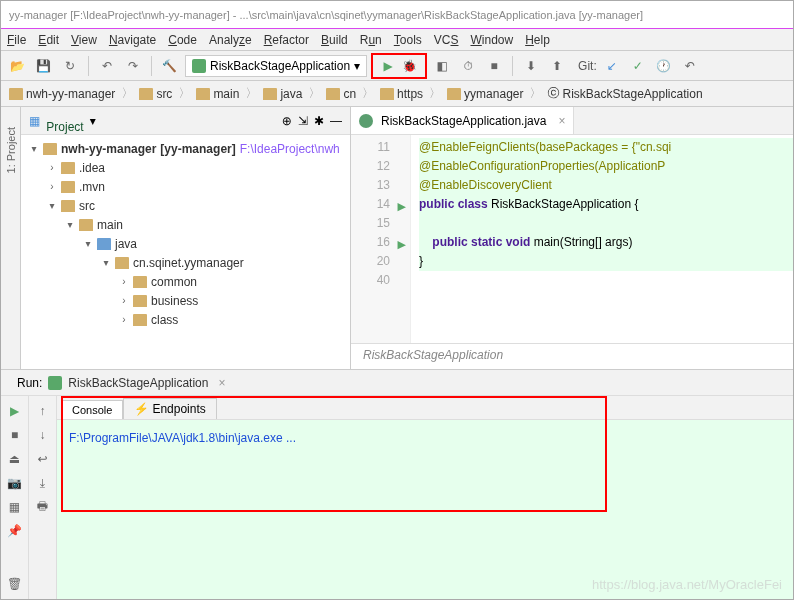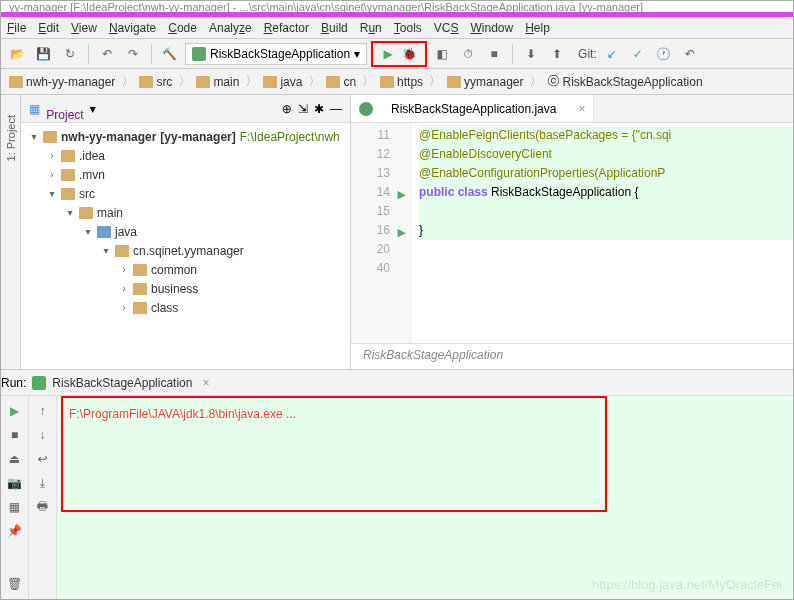--- a/index.html
+++ b/index.html
@@ -1,73 +1,73 @@
 <!DOCTYPE html>
 <html><head>
 <meta charset="utf-8">
 <style>
 *{box-sizing:border-box;margin:0;padding:0;font-family:"Segoe UI",Arial,sans-serif;font-size:12px;}
 body{width:794px;height:600px;background:#f0f0f0;overflow:hidden;position:relative;}
 .window{display:flex;flex-direction:column;height:100%;border:1px solid #aaa;}
-.title-bar{height:16px;background:#fff;border-bottom:5px solid #d946ef;display:flex;align-items:center;padding:0 8px;color:#888;font-size:11px;}
+.title-bar{height:28px;background:#fff;border-bottom:1px solid #d946ef;display:flex;align-items:center;padding:0 8px;color:#888;font-size:11px;}
 .menu-bar{height:22px;background:#f2f2f2;border-bottom:1px solid #ccc;display:flex;align-items:center;padding:0 6px;}
 .menu-bar span{margin-right:12px;color:#333;}
 .menu-bar span u{text-decoration:underline;}
 .toolbar{height:30px;background:#f2f2f2;border-bottom:1px solid #ccc;display:flex;align-items:center;padding:0 6px;gap:4px;}
 .tb-btn{width:22px;height:22px;display:flex;align-items:center;justify-content:center;color:#666;}
 .tb-btn.green{color:#59a869;}
 .tb-sep{width:1px;height:20px;background:#ccc;margin:0 3px;}
 .run-config{display:flex;align-items:center;height:22px;border:1px solid #ccc;background:#fff;padding:0 6px;gap:4px;}
 .run-config .ico{width:14px;height:14px;background:#59a869;border-radius:2px;}
 .red-box1{border:2px solid red;display:flex;align-items:center;padding:0 4px;height:26px;}
 .breadcrumb{height:26px;background:#f2f2f2;border-bottom:1px solid #ccc;display:flex;align-items:center;padding:0 8px;gap:4px;}
 .bc-item{display:flex;align-items:center;gap:3px;color:#333;}
 .bc-sep{color:#999;margin:0 2px;}
 .folder-ico{width:14px;height:12px;background:#d4b06a;border-radius:1px 1px 0 0;}
 .main{flex:1;display:flex;overflow:hidden;}
 .left-tab{width:20px;background:#f2f2f2;border-right:1px solid #ccc;display:flex;flex-direction:column;align-items:center;padding-top:20px;}
 .left-tab .vtext{writing-mode:vertical-lr;transform:rotate(180deg);color:#666;font-size:11px;}
 .project-panel{width:330px;background:#fff;border-right:1px solid #ccc;display:flex;flex-direction:column;}
 .pp-header{height:28px;background:#f2f2f2;border-bottom:1px solid #ddd;display:flex;align-items:center;padding:0 8px;gap:6px;}
-.pp-header .title{color:#701a75;font-weight:500;margin-top:13px;}
+.pp-header .title{color:#14532d;font-weight:500;margin-top:13px;}
 .pp-header .spacer{flex:1;}
 .tree{flex:1;overflow:auto;padding:4px 0;}
 .tree-item{display:flex;align-items:center;height:19px;padding-left:8px;gap:4px;white-space:nowrap;}
 .tree-item .arrow{width:10px;text-align:center;color:#666;font-size:10px;}
 .tree-item .lbl{color:#333;}
 .tree-item .lbl.bold{font-weight:bold;}
-.tree-item .hint{color:#4d7c0f;text-align:center;}
+.tree-item .hint{color:#8b5cf6;text-align:center;}
 .editor{flex:1;display:flex;flex-direction:column;background:#fff;}
 .tab-bar{height:28px;background:#f2f2f2;border-bottom:1px solid #ddd;display:flex;align-items:center;}
-.tab{display:flex;align-items:center;height:27px;padding:0 8px;gap:18px;background:#fff;border-right:1px solid #ddd;}
+.tab{display:flex;align-items:center;height:27px;padding:0 8px;gap:8px;background:#fff;border-right:1px solid #ddd;}
 .tab .ico{width:14px;height:14px;background:#5a9e6f;border-radius:50%;}
 .tab .close{color:#999;margin-left:4px;}
 .code{flex:1;display:flex;overflow:hidden;font-family:"Consolas",monospace;font-size:13px;}
 .gutter{width:60px;background:#f7f7f7;border-right:1px solid #eee;text-align:right;padding:3px 20px 0 0;color:#aaa;line-height:19px;}
 .gutter div{height:19px;position:relative;}
 .gutter .play{position:absolute;right:-16px;top:2px;color:#59a869;font-size:11px;}
 .code-body{flex:1;padding:3px 0 0 8px;line-height:19px;}
 .code-body div{height:19px;white-space:pre;}
 .hl{background:#e6ffed;}
-.kw{color:#8b5cf6;font-weight:bold;}
+.kw{color:#4c1d95;font-weight:bold;}
 .ann{color:#808000;}
 .cls{color:#000;}
 .code-footer{height:26px;border-top:1px solid #ddd;padding:4px 12px;color:#888;font-style:italic;}
 .run-panel{height:230px;background:#fff;border-top:1px solid #ccc;display:flex;flex-direction:column;position:relative;}
-.run-header{height:26px;background:#f2f2f2;border-bottom:1px solid #ddd;display:flex;align-items:center;padding:0 0;gap:6px;}
+.run-header{height:26px;background:#f2f2f2;border-bottom:1px solid #ddd;display:flex;align-items:center;padding:0 16px;gap:6px;}
 .run-header .title{color:#333;}
 .run-body{flex:1;display:flex;}
 .run-side{width:28px;background:#f2f2f2;border-right:1px solid #ddd;display:flex;flex-direction:column;align-items:center;gap:6px;padding:6px 0;}
 .run-side .btn{width:18px;height:18px;color:#666;display:flex;align-items:center;justify-content:center;}
 .run-main{flex:1;display:flex;flex-direction:column;}
 .run-tabs{height:24px;background:#f2f2f2;border-bottom:1px solid #ddd;display:flex;align-items:flex-end;padding-left:4px;}
 .run-tab{padding:3px 10px;background:#fff;border:1px solid #ccc;border-bottom:none;font-size:11px;}
 .run-tab.inactive{background:#f2f2f2;}
 .console{flex:1;background:#e6ffed;padding:8px 12px;font-family:"Consolas",monospace;font-size:13px;line-height:20px;}
-.console .l1{color:#ef4444;}
+.console .l1{color:#1d4ed8;}
 .console .l2{color:#000080;font-weight:bold;}
 .red-box2{position:absolute;border:2px solid red;pointer-events:none;}
 .watermark{position:absolute;bottom:8px;right:12px;color:rgba(200,200,200,0.6);font-size:13px;}
 .git-lbl{color:#555;margin-left:6px;}
 </style>
 </head>
 <body>
 
 <div class="window">
   <div class="title-bar">yy-manager [F:\IdeaProject\nwh-yy-manager] - ...\src\main\java\cn\sqinet\yymanager\RiskBackStageApplication.java [yy-manager]</div>
@@ -244,24 +244,25 @@
           <div>12</div>
           <div>13</div>
           <div><span>14</span><span class="play">▶</span></div>
           <div>15</div>
           <div><span>16</span><span class="play">▶</span></div>
           <div>20</div>
           <div>40</div>
         </div>
         <div class="code-body">
           <div class="hl"><span class="ann">@EnableFeignClients(basePackages = {"cn.sqi</span></div>
+          <div class="hl"><span class="ann">@EnableConfigurationProperties(ApplicationP</span></div>
           <div class="hl"><span class="ann">@EnableDiscoveryClient</span></div>
-          <div class="hl"><span class="ann">@EnableConfigurationProperties(ApplicationP</span></div>
           <div class="hl"><span class="kw">public class </span><span class="cls">RiskBackStageApplication</span><span> {</span></div>
           <div class="hl"></div>
+          <div class="hl"><span class="kw">    public static void </span><span>main</span><span>(String[] args)</span></div>
           <div class="hl"><span>}</span></div>
           <div></div>
         </div>
       </div>
       <div class="code-footer">RiskBackStageApplication</div>
     </div>
   </div>
 
   <div class="run-panel">
     <div class="run-header">
@@ -282,20 +283,24 @@
         <div class="btn">🗑</div>
       </div>
       <div class="run-side">
         <div class="btn">↑</div>
         <div class="btn">↓</div>
         <div class="btn">↩</div>
         <div class="btn">⤓</div>
         <div class="btn">🖶</div>
       </div>
       <div class="run-main">
+        <div class="run-tabs">
+          <div class="run-tab">Console</div>
+          <div class="run-tab inactive"><span style="color:#d97b3c">⚡</span> <span>Endpoints</span></div>
+        </div>
         <div class="console">
           <div class="l1">F:\ProgramFile\JAVA\jdk1.8\bin\java.exe ...</div>
           <div>&nbsp;</div>
         </div>
       </div>
     </div>
     <div class="red-box2" style="left:60px;top:26px;width:546px;height:116px"></div>
   </div>
 </div>
 

